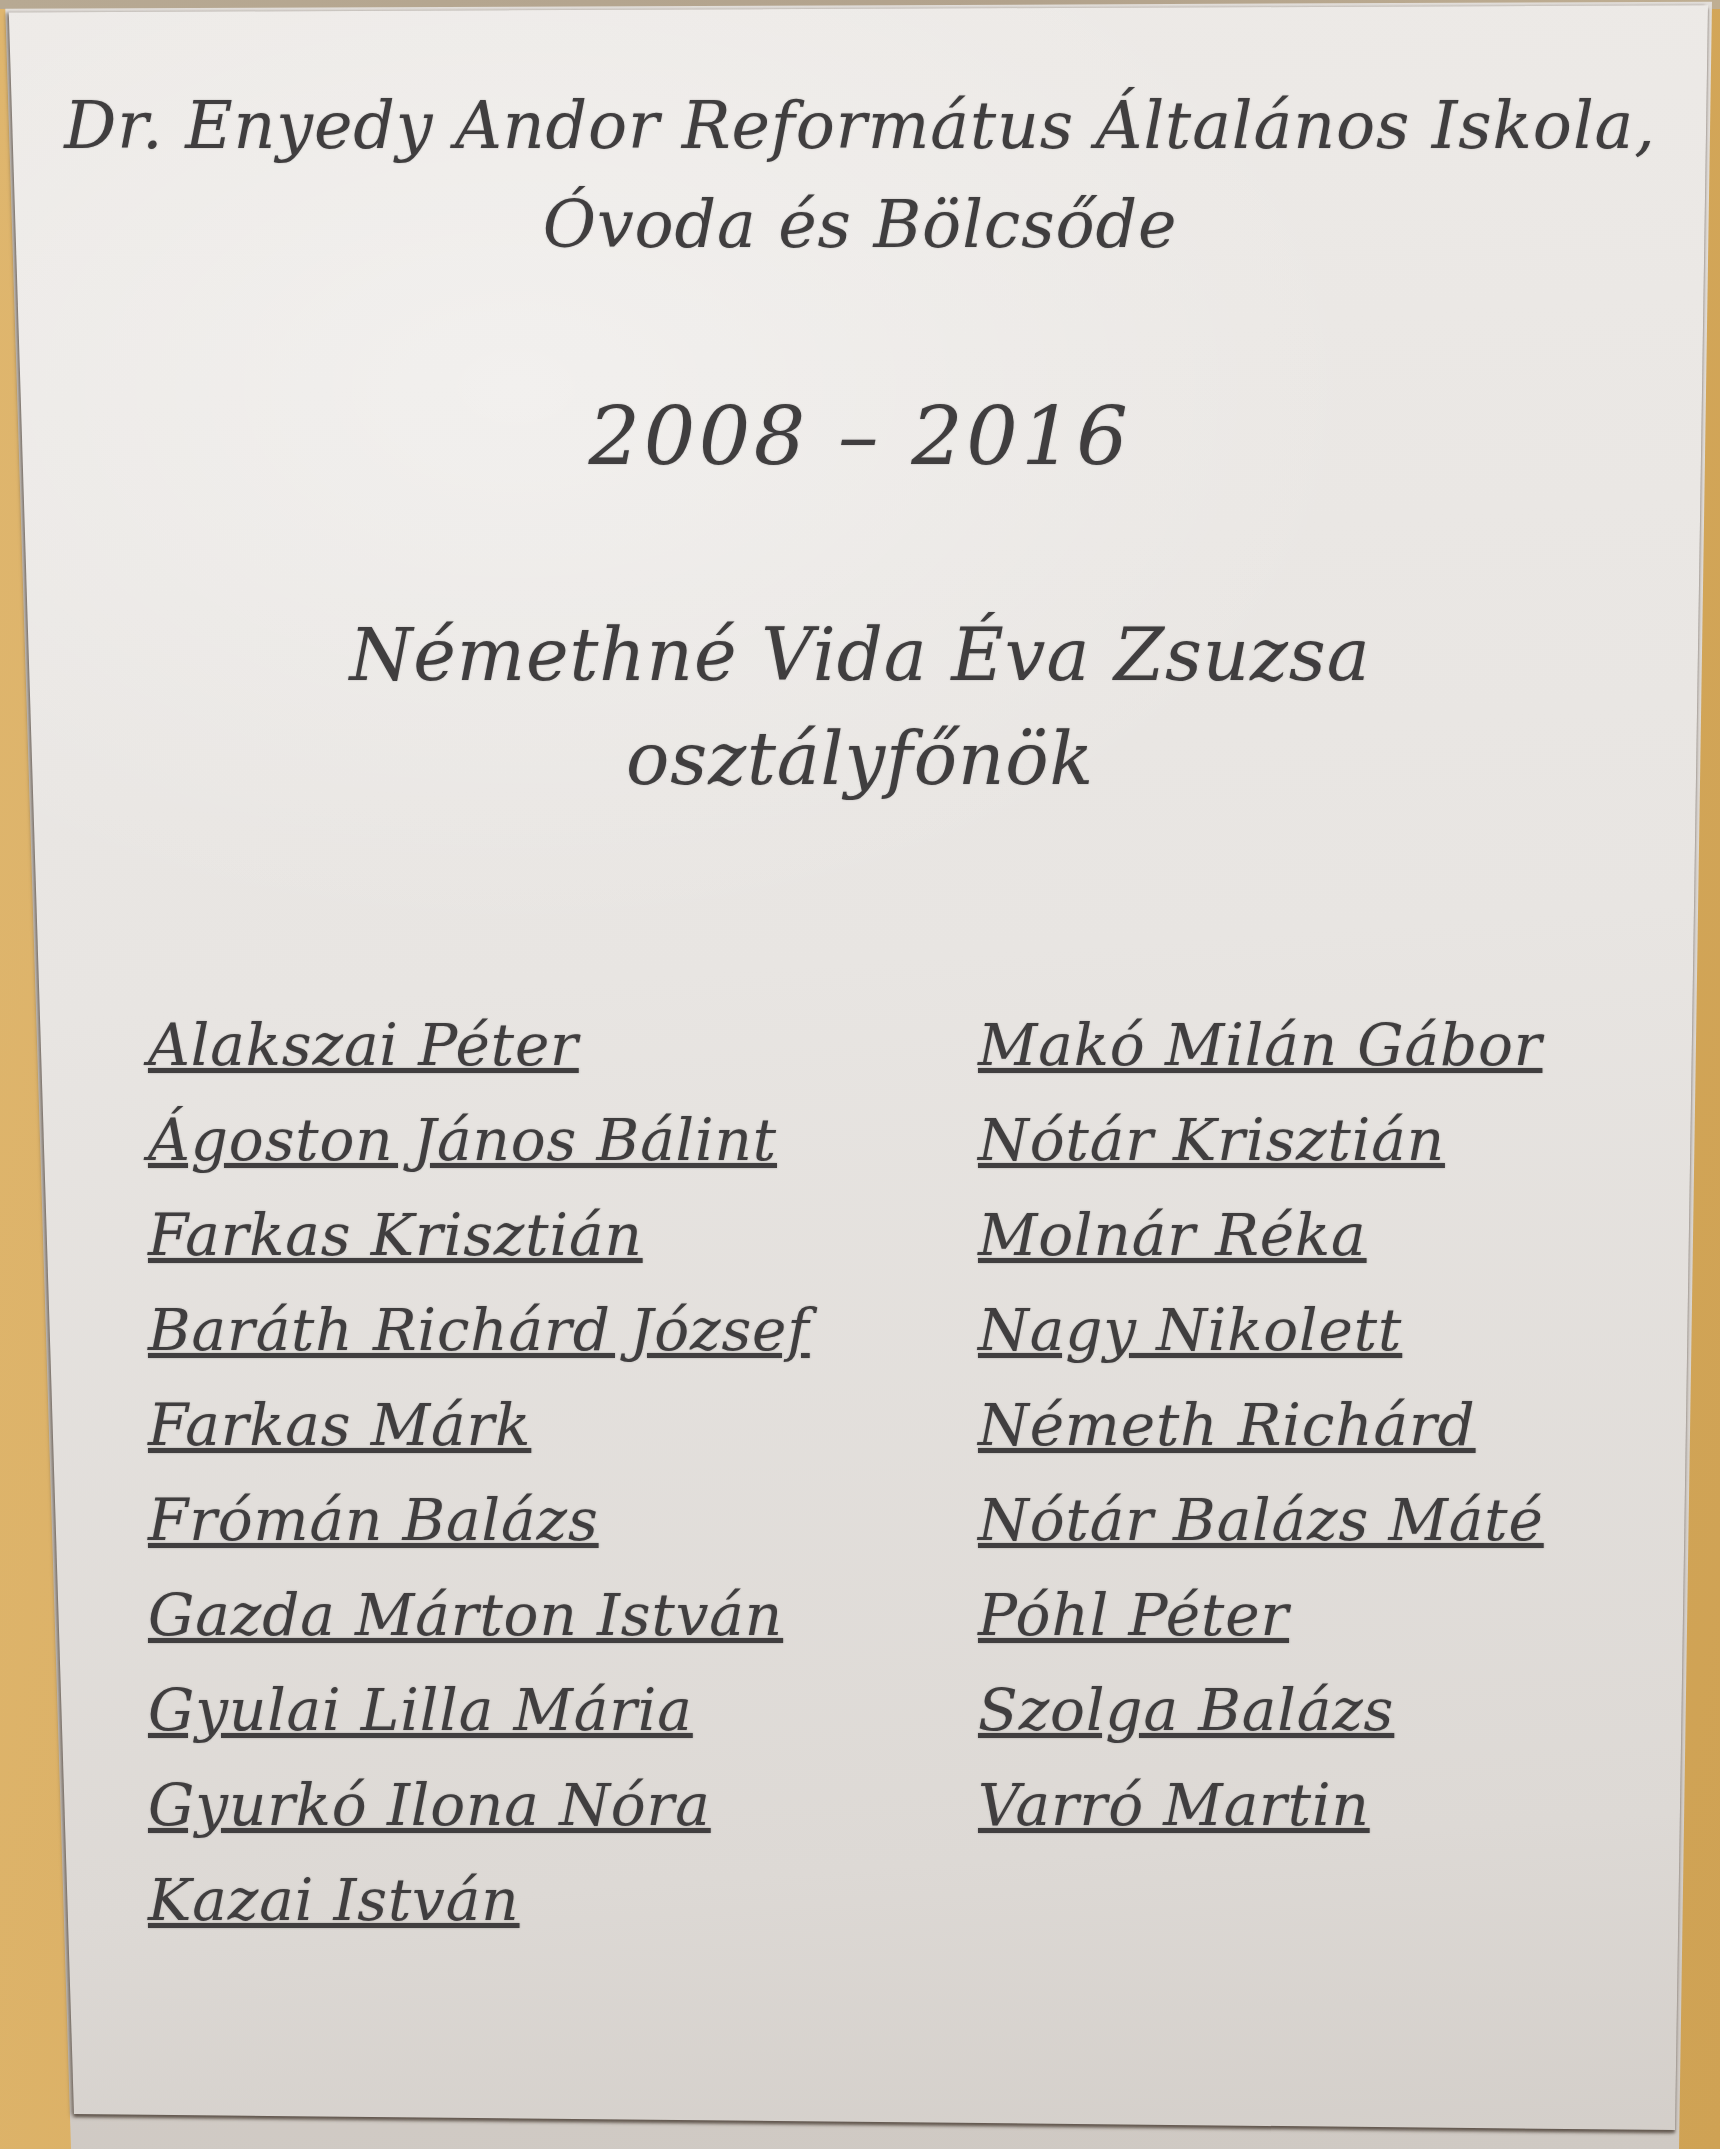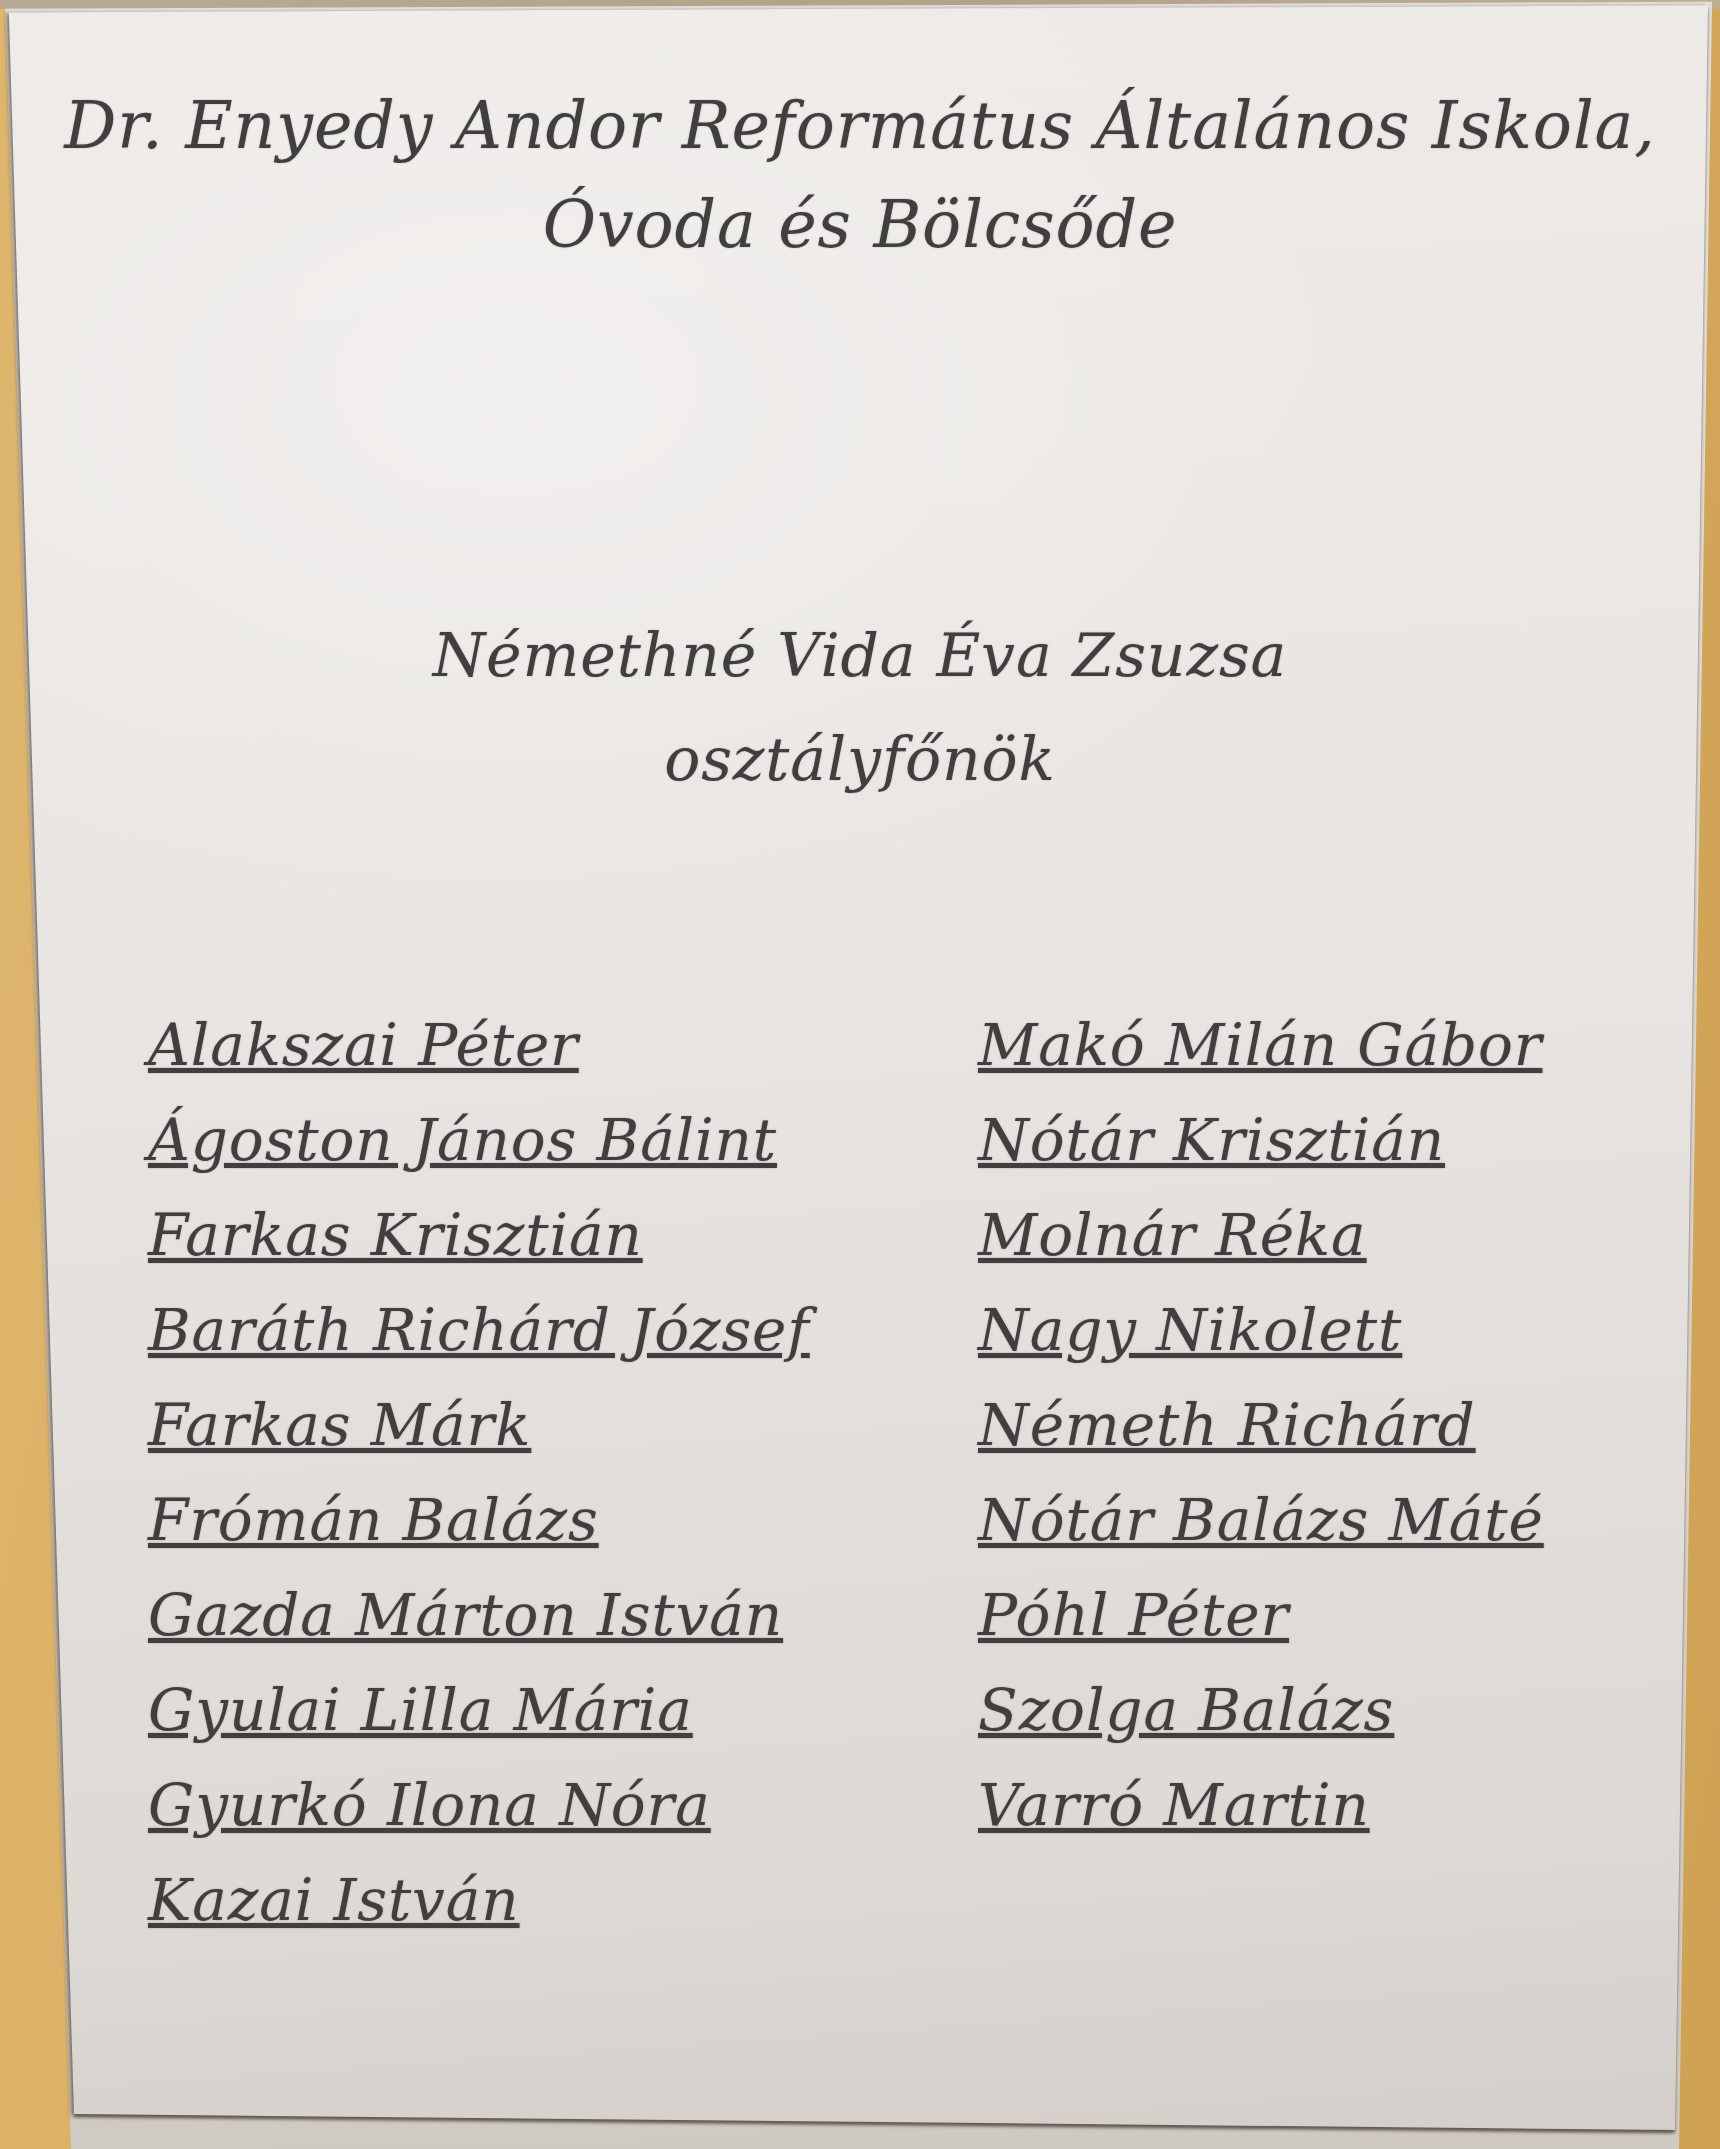--- a/index.html
+++ b/index.html
@@ -69,21 +69,21 @@
     text-align: center;
     font-size: 81px;
     line-height: 97px;
     letter-spacing: 3.5px;
   }
   .teacher-block {
     position: absolute;
     left: 0; top: 603px;
     width: 1720px;
     text-align: center;
-    font-size: 60px;
+    font-size: 72px;
     line-height: 104px;
     letter-spacing: 0.9px;
   }
   .names {
     position: absolute;
     left: 0; top: 998px;
     width: 1720px;
   }
   .name-col {
     position: absolute;
@@ -107,20 +107,21 @@
 <div class="mat"></div>
 
 <div class="sheet-shadow-wrap">
   <div class="sheet">
 
     <div class="school-title ink">
       <div>Dr. Enyedy Andor Református Általános Iskola,</div>
       <div>Óvoda és Bölcsőde</div>
     </div>
 
+    <div class="years ink">2008 – 2016</div>
 
     <div class="teacher-block ink">
       <div>Némethné Vida Éva Zsuzsa</div>
       <div>osztályfőnök</div>
     </div>
 
     <div class="names">
       <div class="name-col left">
         <div class="name-row ink">Alakszai Péter</div>
         <div class="name-row ink">Ágoston János Bálint</div>

